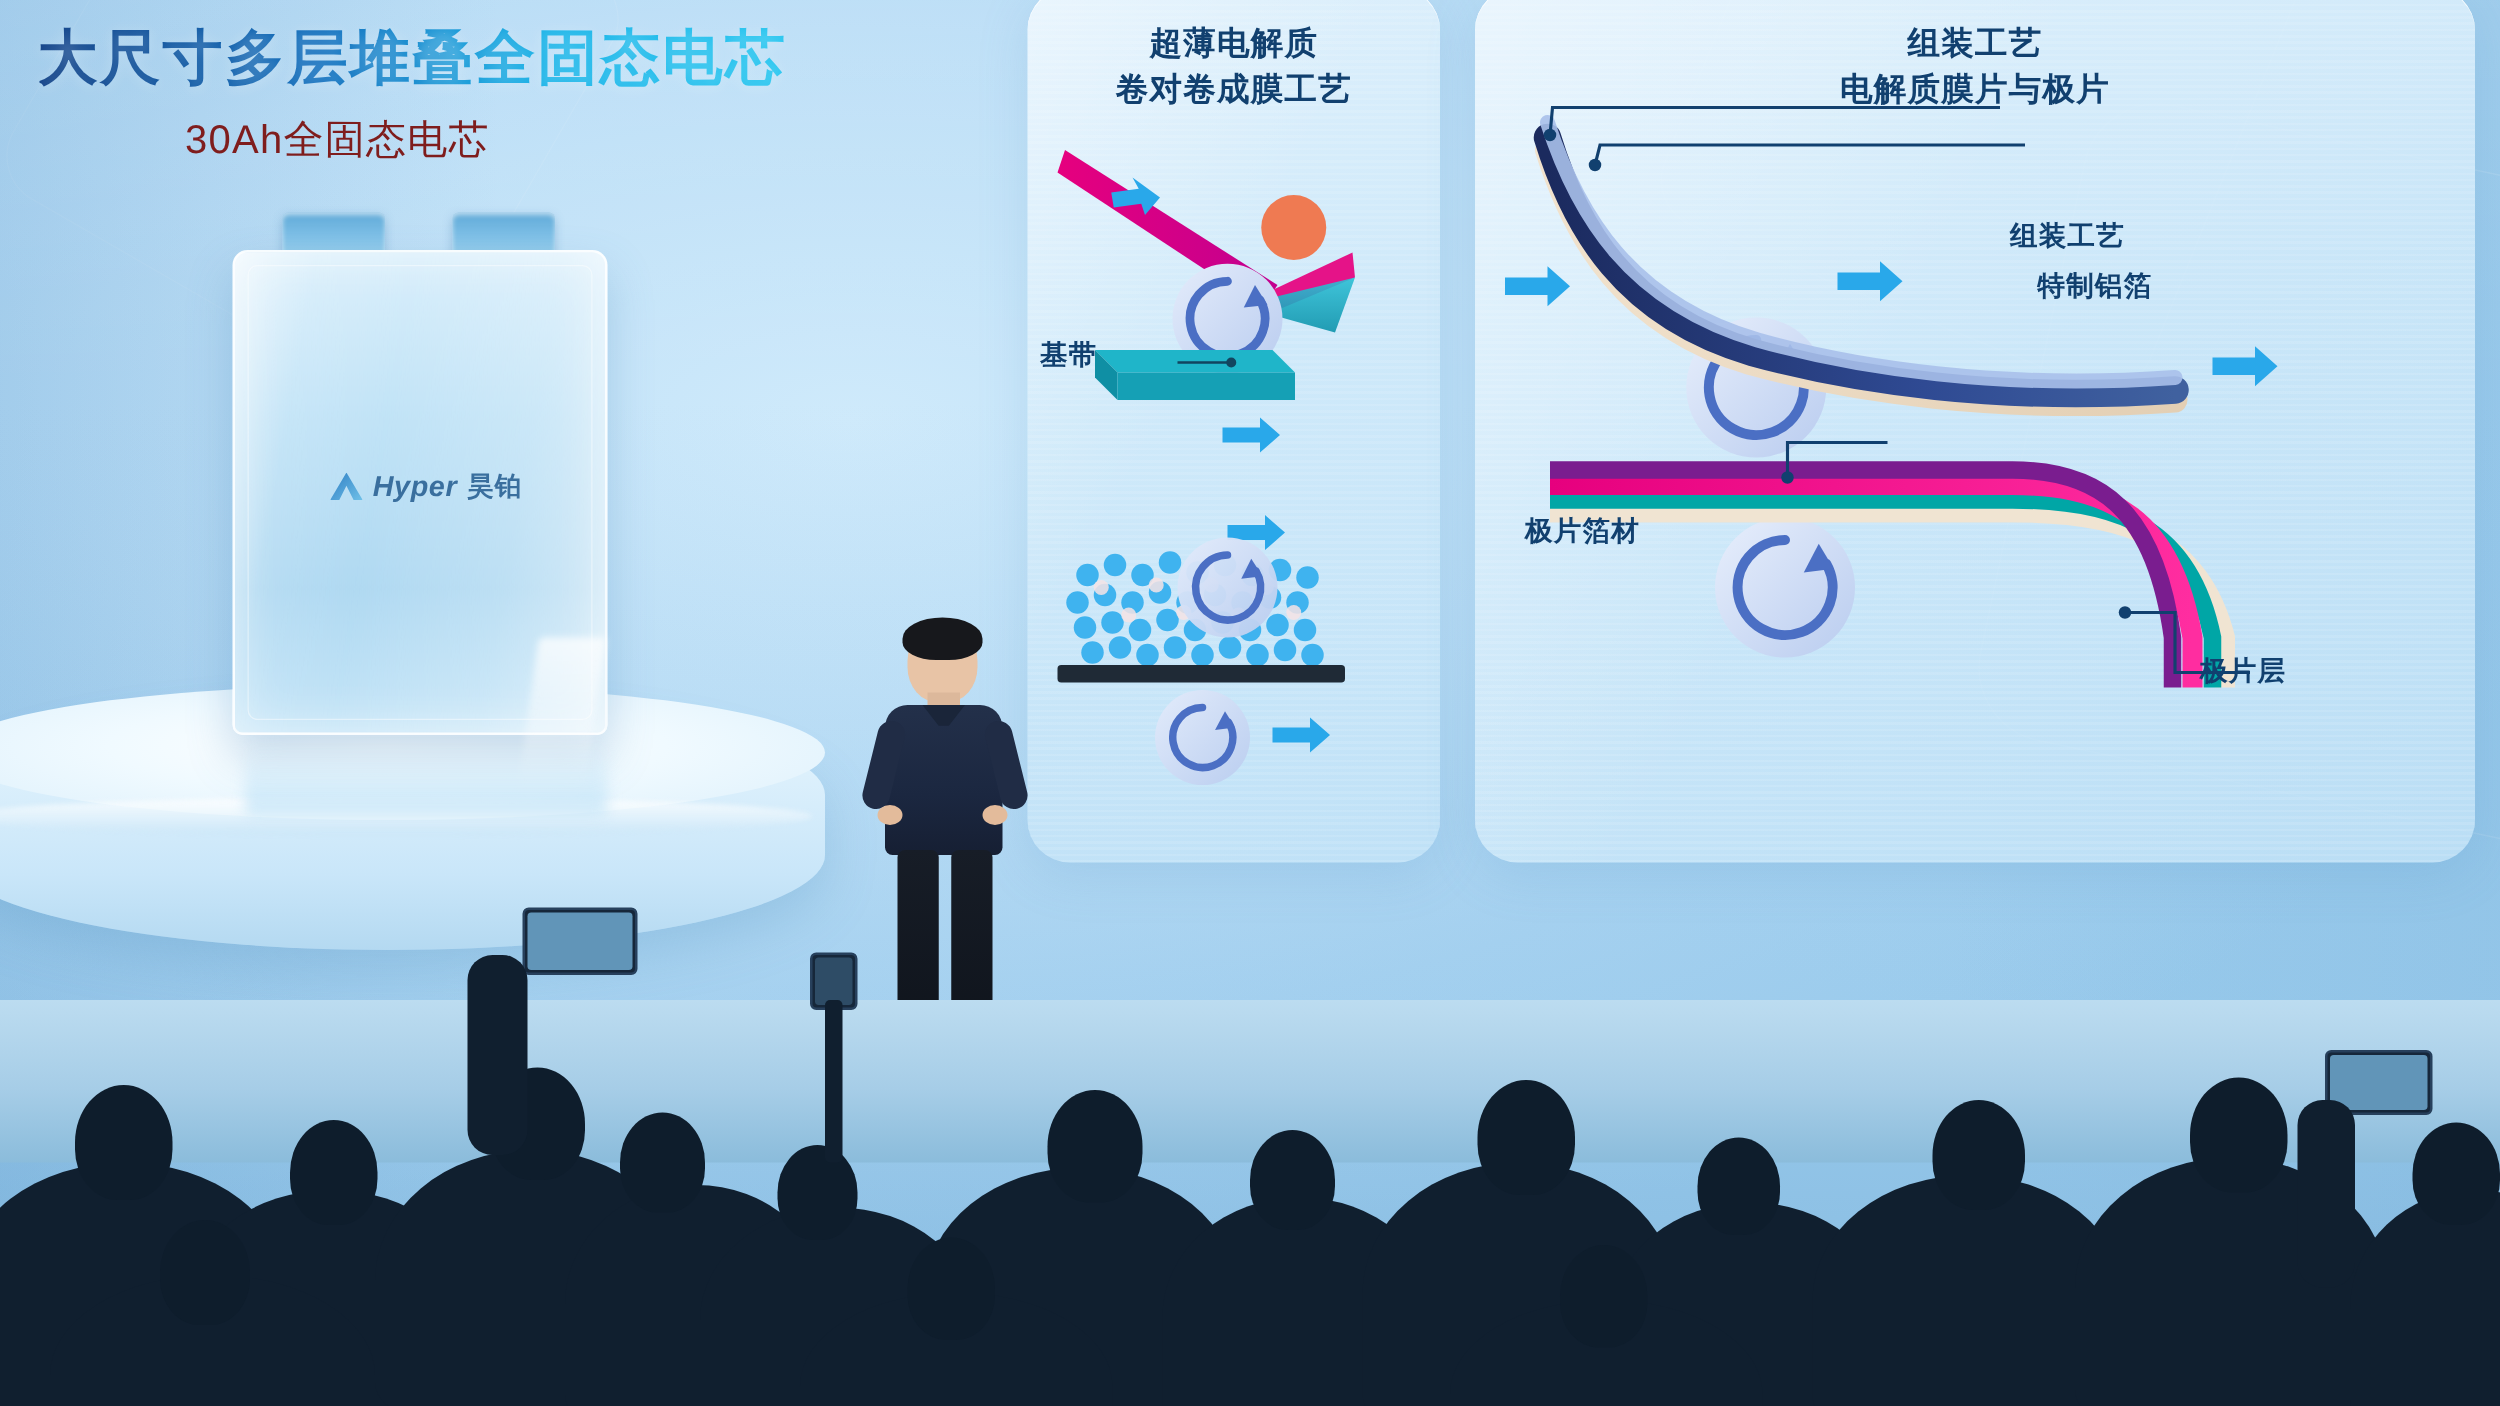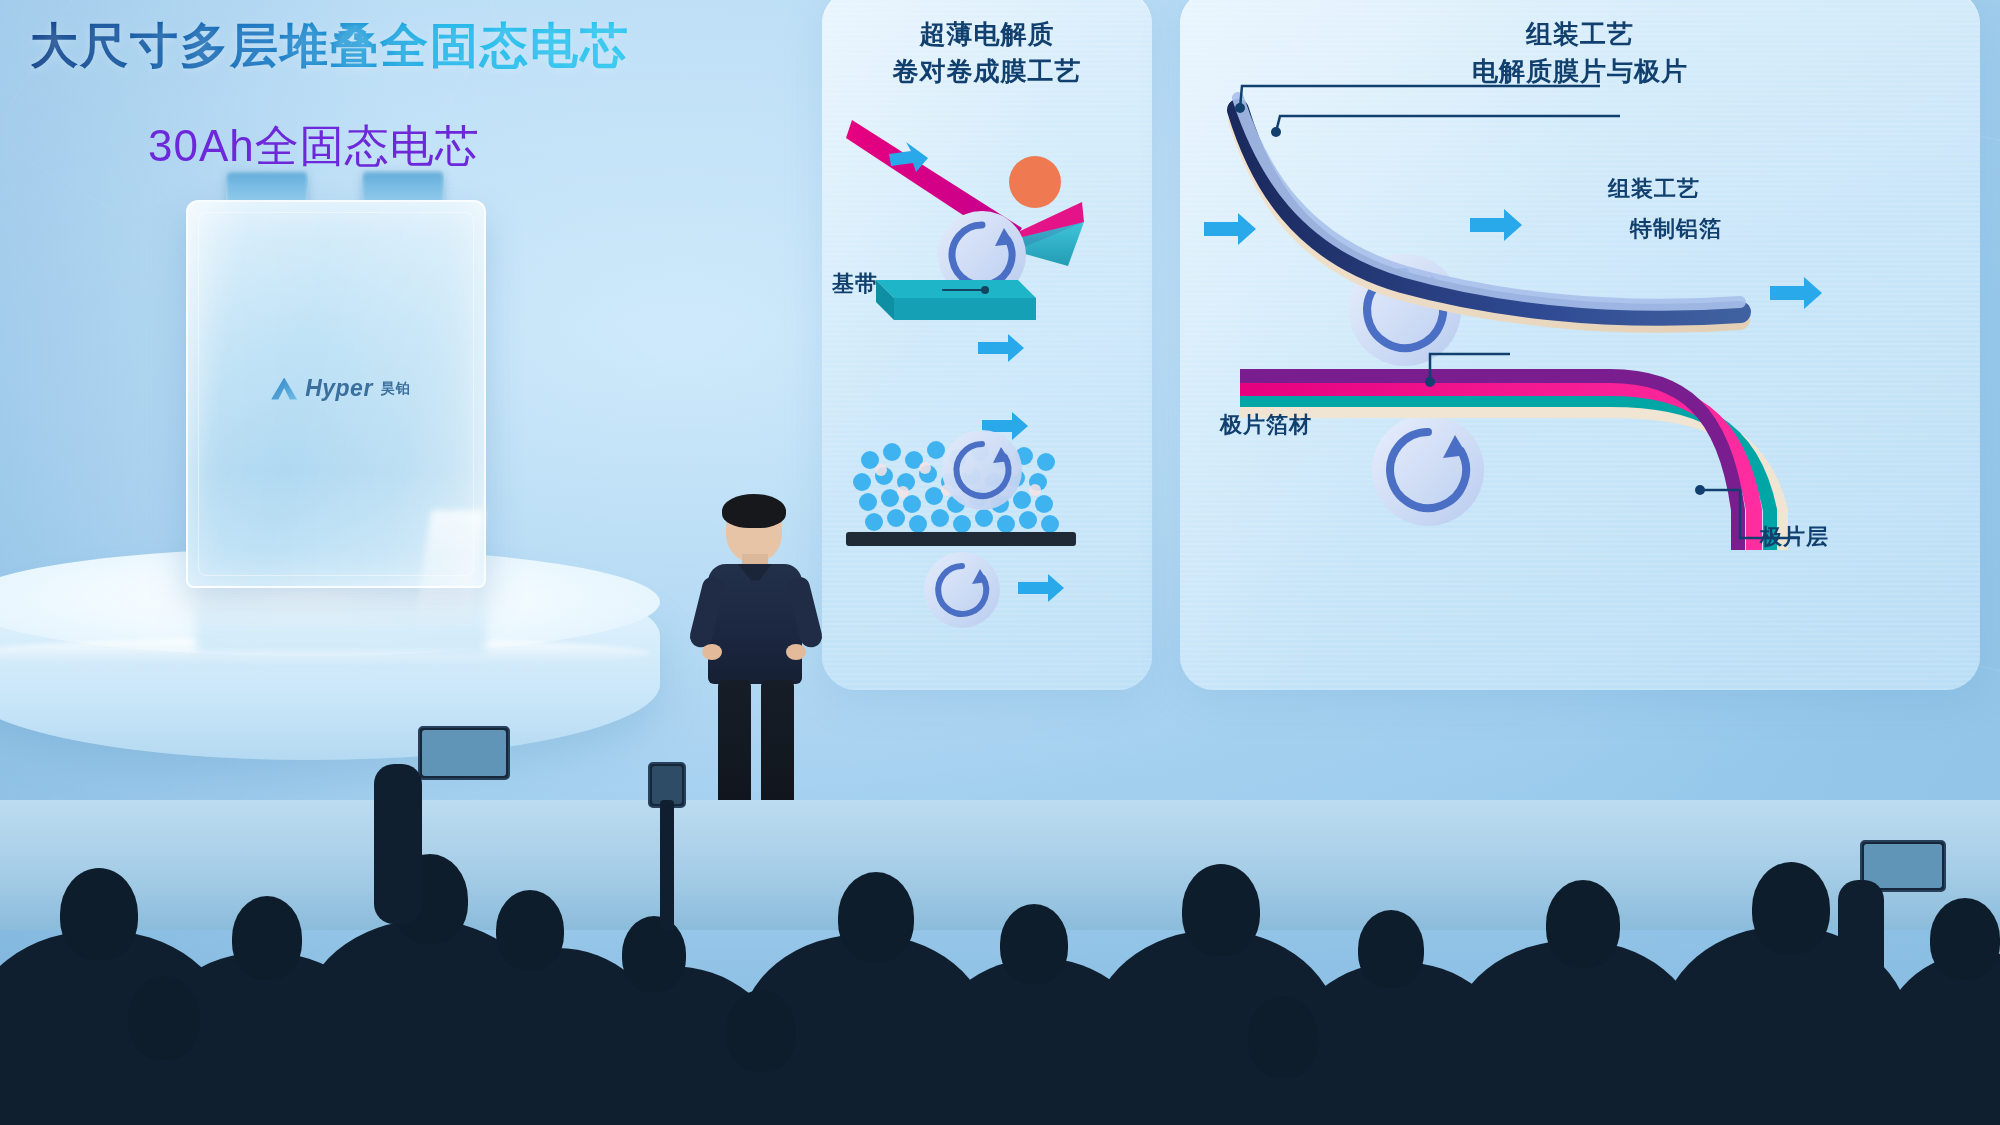--- a/index.html
+++ b/index.html
@@ -73,21 +73,21 @@
     position: absolute; left: 50%; top: 205px; transform: translateX(-50%);
     display: flex; align-items: center; gap: 8px;
     color: #3a6f9e; white-space: nowrap;
   }
   #cell-logo .mark {
     width: 26px; height: 22px;
     background: linear-gradient(135deg,#2f7fc4,#6fc0e8);
     clip-path: polygon(50% 0%, 100% 100%, 72% 100%, 50% 48%, 28% 100%, 0% 100%);
   }
   #cell-logo .wordmark { font-style: italic; font-size: 23px; font-weight: 700; letter-spacing:.5px; }
-  #cell-logo .cn { font-size: 14px; font-weight: 700; letter-spacing: 1px; }
+  #cell-logo .cn { font-size: 21px; font-weight: 700; letter-spacing: 1px; }
   #cell-shine {
     position:absolute; left: 236px; top: 340px; width: 54px; height: 130px;
     background: linear-gradient(180deg, rgba(255,255,255,.75), rgba(255,255,255,0));
     transform: skewX(-8deg); filter: blur(3px); border-radius: 4px;
   }
   #cell-reflection {
     position:absolute; left: 196px; top: 592px; width: 290px; height: 60px;
     background: linear-gradient(180deg, rgba(190,226,247,.75), rgba(190,226,247,0));
     filter: blur(5px); border-radius: 6px; transform: scaleY(-1);
   }
@@ -95,23 +95,22 @@
   
   #title-main {
     position: absolute; left: 30px; top: 14px;
     font-size: 48px; font-weight: 800; letter-spacing: 2px;
     background: linear-gradient(90deg, #0e3f86 0%, #0f6fbe 38%, #17b3e8 68%, #27c6f0 100%);
     -webkit-background-clip: text; background-clip: text; color: transparent;
     text-shadow: 0 2px 10px rgba(255,255,255,.25);
   }
   #title-sub {
     position: absolute; left: 148px; top: 90px;
-    font-size: 44px; font-weight: 400; letter-spacing: 1px;
-    color: #6d28d9;
-    margin-top: 27px;
+    font-size: 32px; font-weight: 400; letter-spacing: 1px;
+    color: #7f1d1d;
   }
 
   
   .panel {
     position: absolute;
     border-radius: 34px;
     background: linear-gradient(165deg, rgba(226,242,253,.92) 0%, rgba(208,234,250,.86) 45%, rgba(196,228,248,.80) 100%);
     box-shadow: 0 10px 40px rgba(90,150,200,.18), inset 0 1px 0 rgba(255,255,255,.8);
     overflow: hidden;
   }

